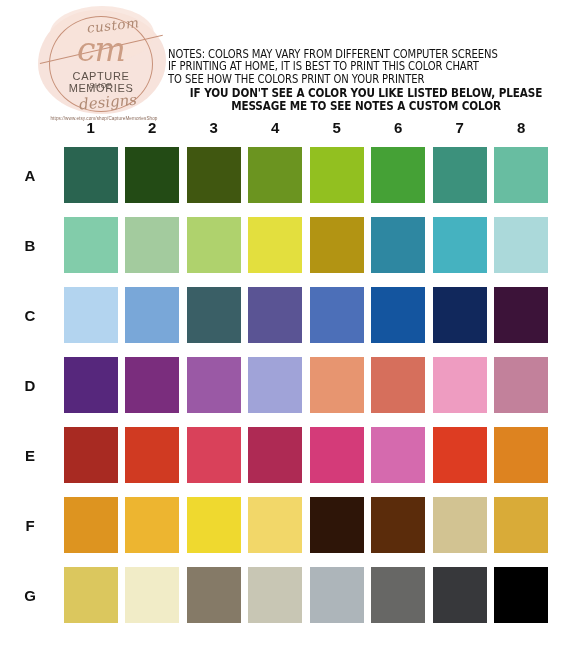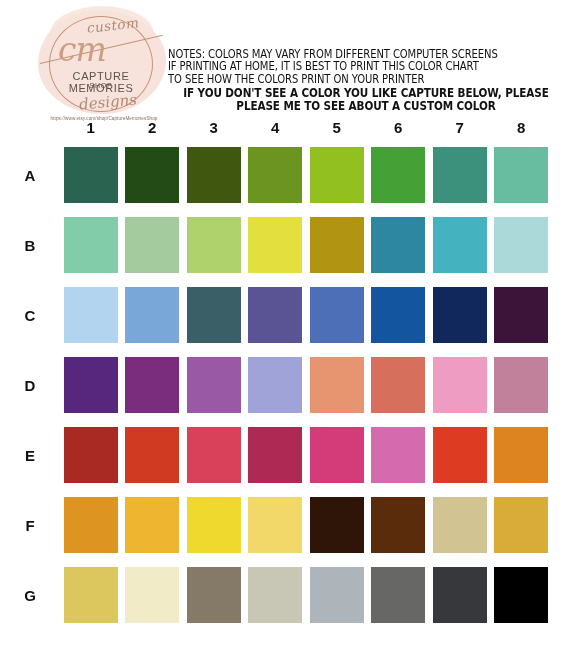--- a/index.html
+++ b/index.html
@@ -89,20 +89,21 @@
     font-size: 13.5px;
     color: #b08a74;
     letter-spacing: .5px;
     transform: rotate(-6deg);
   }
   .logo-cm {
     position: absolute;
     left: 30px;
     top: 27px;
     width: 86px;
+    text-align: center;
     font-family: "DejaVu Serif", serif;
     font-style: italic;
     font-size: 33px;
     line-height: 33px;
     color: #cc9d84;
     letter-spacing: -1px;
   }
   .logo-capture {
     position: absolute;
     left: 17px;
@@ -257,22 +258,22 @@
       <div class="logo-shop">SHOP</div>
       <div class="logo-designs">designs</div>
       <div class="logo-url">https://www.etsy.com/shop/CaptureMemoriesShop</div>
     </div>
 
 
     <div class="notes">
       <div class="note-line l1">NOTES:  COLORS MAY VARY FROM DIFFERENT COMPUTER SCREENS</div>
       <div class="note-line l2">IF PRINTING AT HOME, IT IS BEST TO PRINT THIS COLOR CHART</div>
       <div class="note-line l3">TO SEE HOW THE COLORS PRINT ON YOUR PRINTER</div>
-      <div class="note-line l4">IF YOU DON'T SEE A COLOR YOU LIKE CAPTURE BELOW, PLEASE</div>
-      <div class="note-line l5">PLEASE ME TO SEE ABOUT A CUSTOM COLOR</div>
+      <div class="note-line l4">IF YOU DON'T SEE A COLOR YOU LIKE LISTED BELOW, PLEASE</div>
+      <div class="note-line l5">MESSAGE ME TO SEE NOTES A CUSTOM COLOR</div>
     </div>
   </div>
 
   <div class="grid">
     <div class="col-header-row" id="col-headers">
         <div class="col-header">1</div>
         <div class="col-header">2</div>
         <div class="col-header">3</div>
         <div class="col-header">4</div>
         <div class="col-header">5</div>

